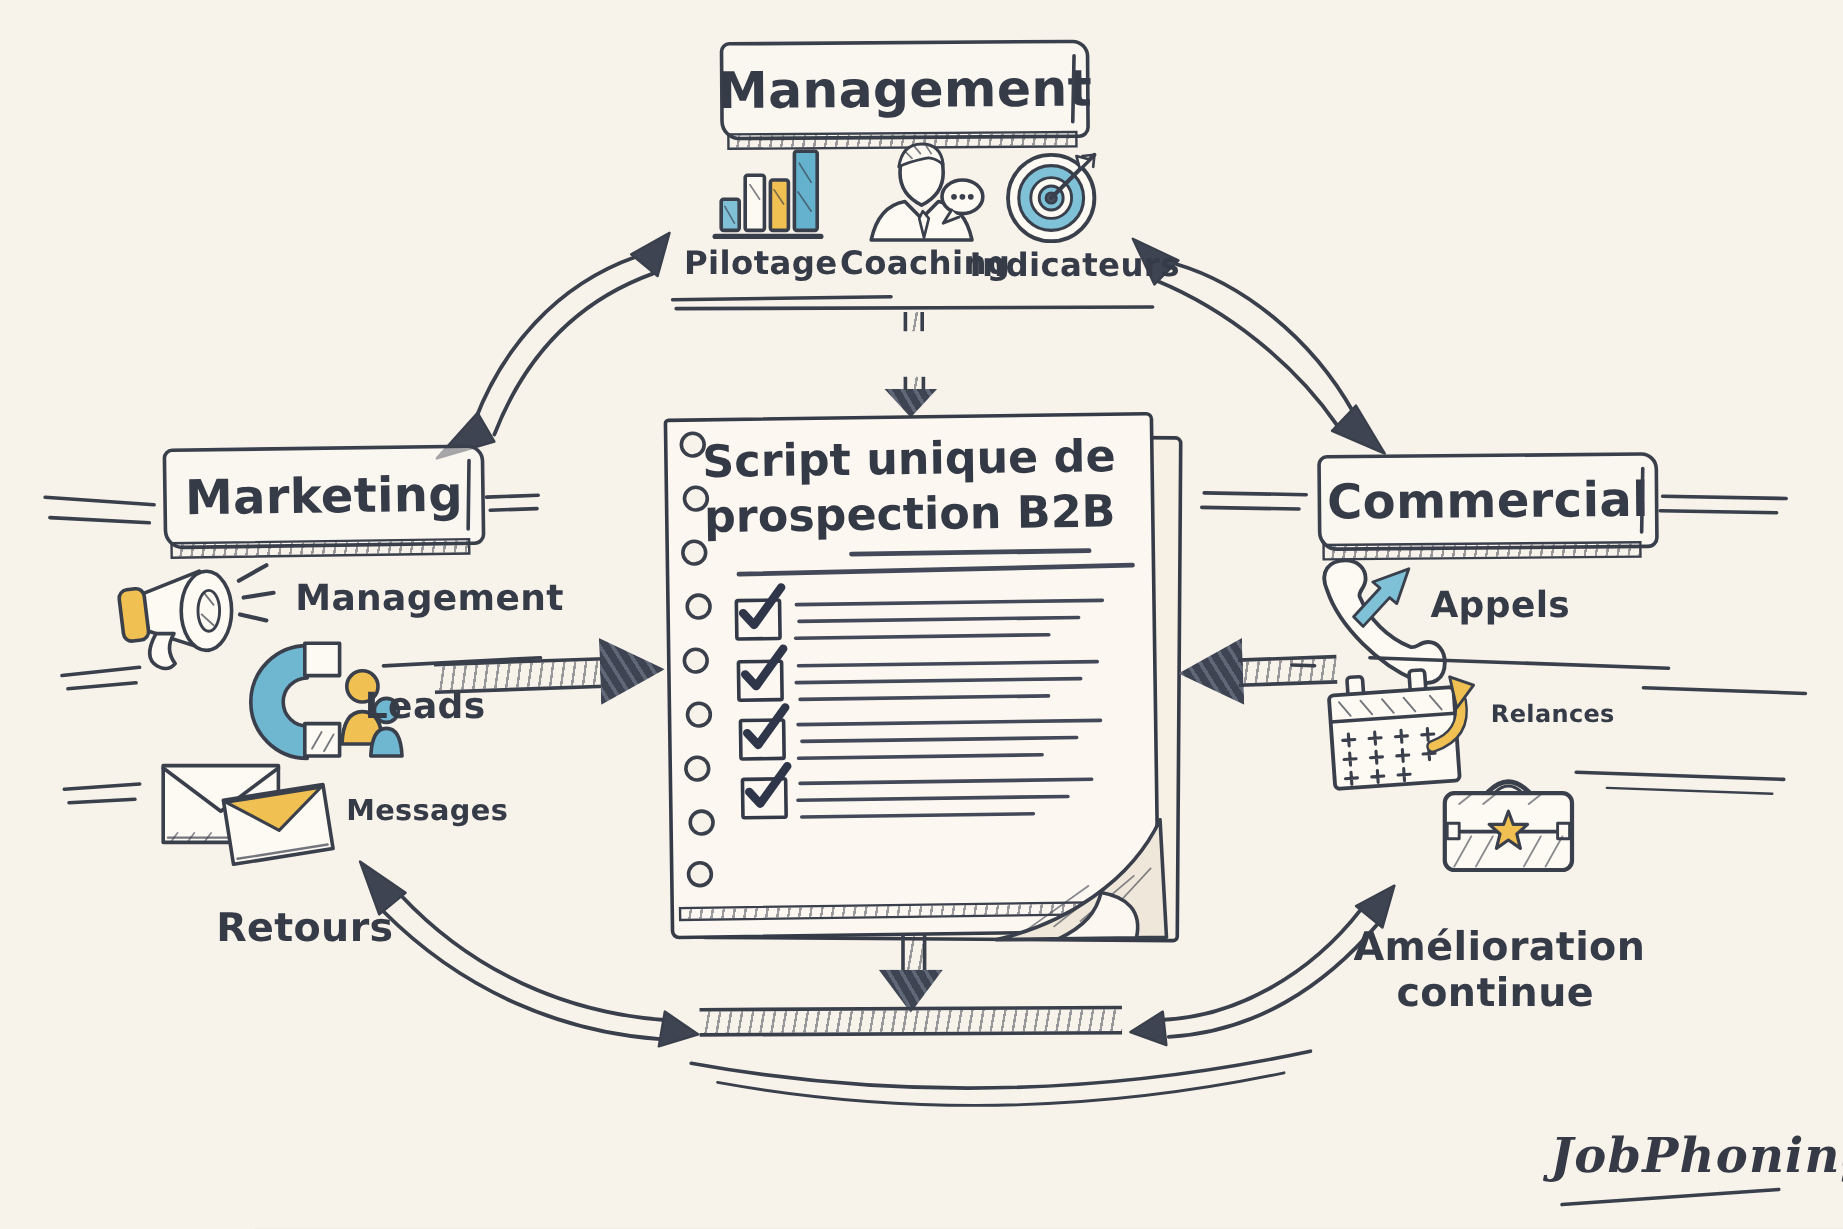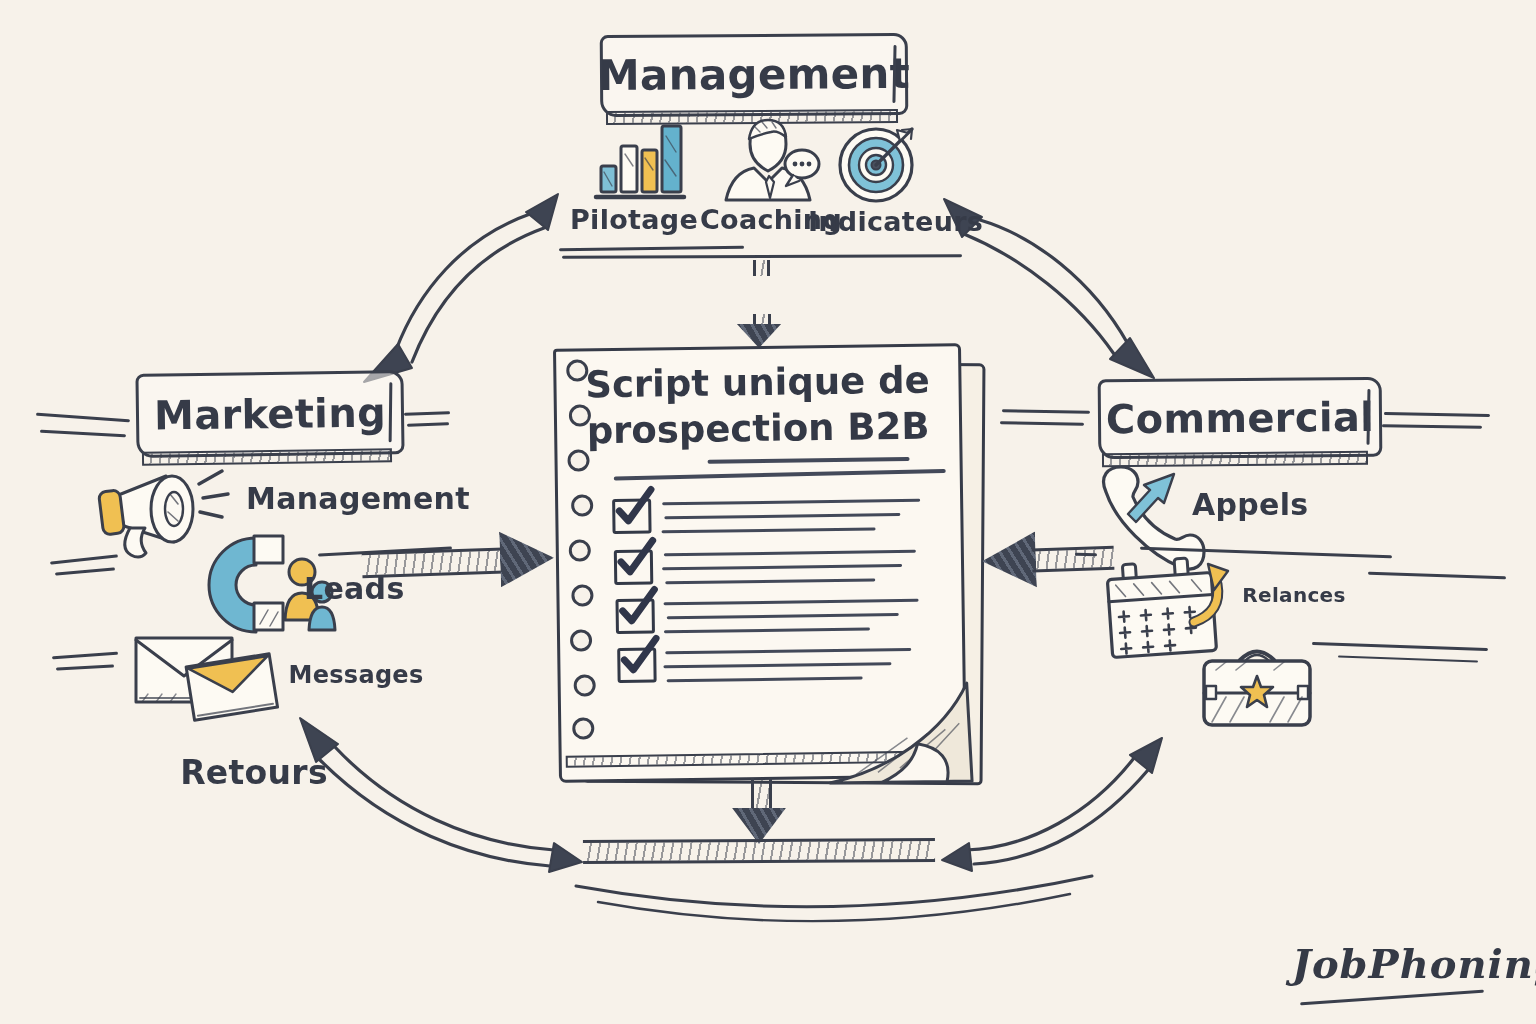--- a/index.html
+++ b/index.html
@@ -332,17 +332,21 @@
         <rect x="102" y="52" width="10" height="13" fill="#fdfaf3" stroke-width="2.4"></rect>
         <path d="M16,88 l14,-25 M34,88 l14,-25 M74,88 l14,-25 M92,88 l14,-25 M20,36 l10,-8 M40,36 l10,-8 M78,36 l10,-8" stroke-width="1.6" fill="none" opacity=".6"></path>
         <polygon points="61,42 65,53 77,53 68,61 71,73 61,66 51,73 54,61 45,53 57,53" fill="#f0c052" stroke-width="2.6"></polygon>
       </g>
     </svg>
   </div>
 
   <div class="lbl" style="left:148px;top:754px;width:212px;font-size:33px">
     <div>Retours</div>
   </div>
+  <div class="lbl" style="left:1128px;top:770px;width:236px;font-size:33px">
+    <div>Amélioration</div>
+    <div>continue</div>
+  </div>
 
   <div class="logo" style="left:1292px;top:940px">JobPhoning</div>
   <div class="line" style="left:1300px;top:996px;width:184px;transform:rotate(-4deg)"></div>
 
 </div>
 
 </body></html>

